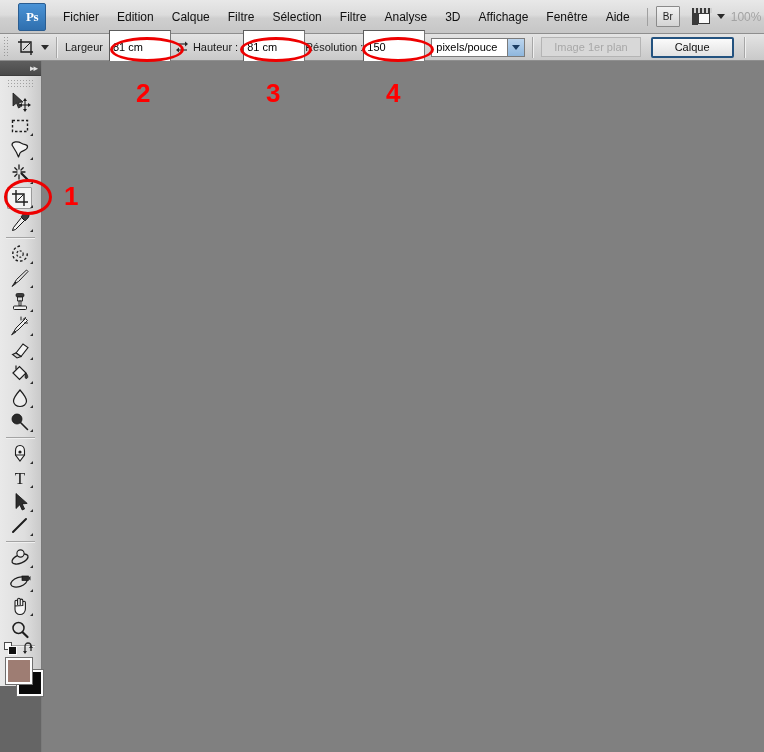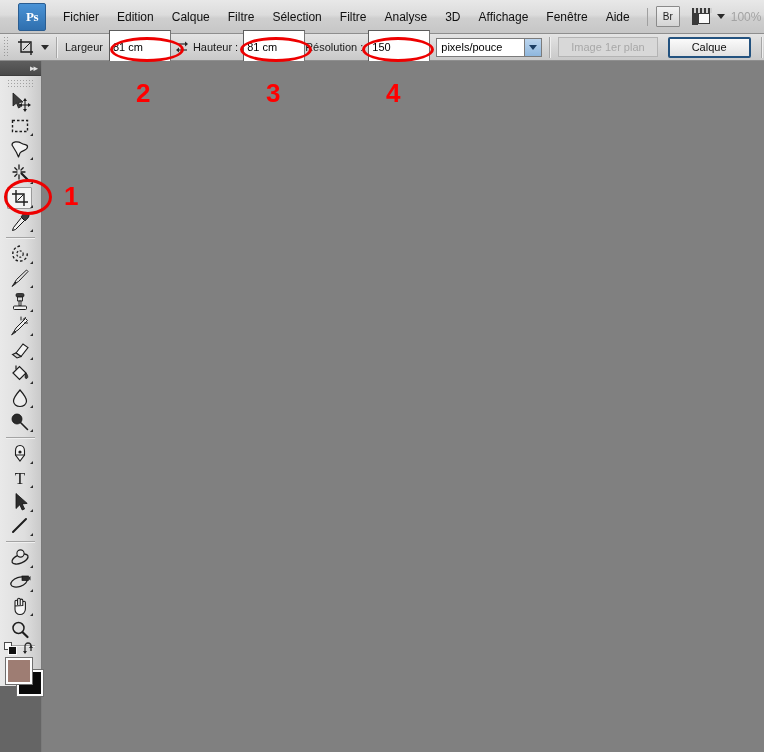--- a/index.html
+++ b/index.html
@@ -413,23 +413,23 @@
       </g>
       <path d="M10 1.5 L13 4 L10 6.5 Z" fill="#2a2a2a"></path>
       <path d="M4 7.5 L1 10 L4 12.5 Z" fill="#2a2a2a"></path>
     </svg>
   </div>
 
   <div class="opt-label">Hauteur :</div>
   <input class="opt-input" style="width: 62px; margin-left: 5px;" value="81 cm">
 
   <div class="opt-label" style="">Résolution :</div>
-  <input class="opt-input" style="width: 62px; margin-left: 5px;" value="150">
-
-  <div class="opt-select" style="width:106px;margin-left:6px">
+  <input class="opt-input" style="width: 62px; " value="150">
+
+  <div class="opt-select" style="width:94px;margin-left:6px">
     <span class="sel-text">pixels/pouce</span>
     <span class="sel-arrow">
         <i></i>
       </span>
   </div>
 
   <div class="opt-divider"></div>
 
   <div class="btn-flat">Image 1er plan</div>
   <div class="btn-strong" style="margin-left:10px">Calque</div>

